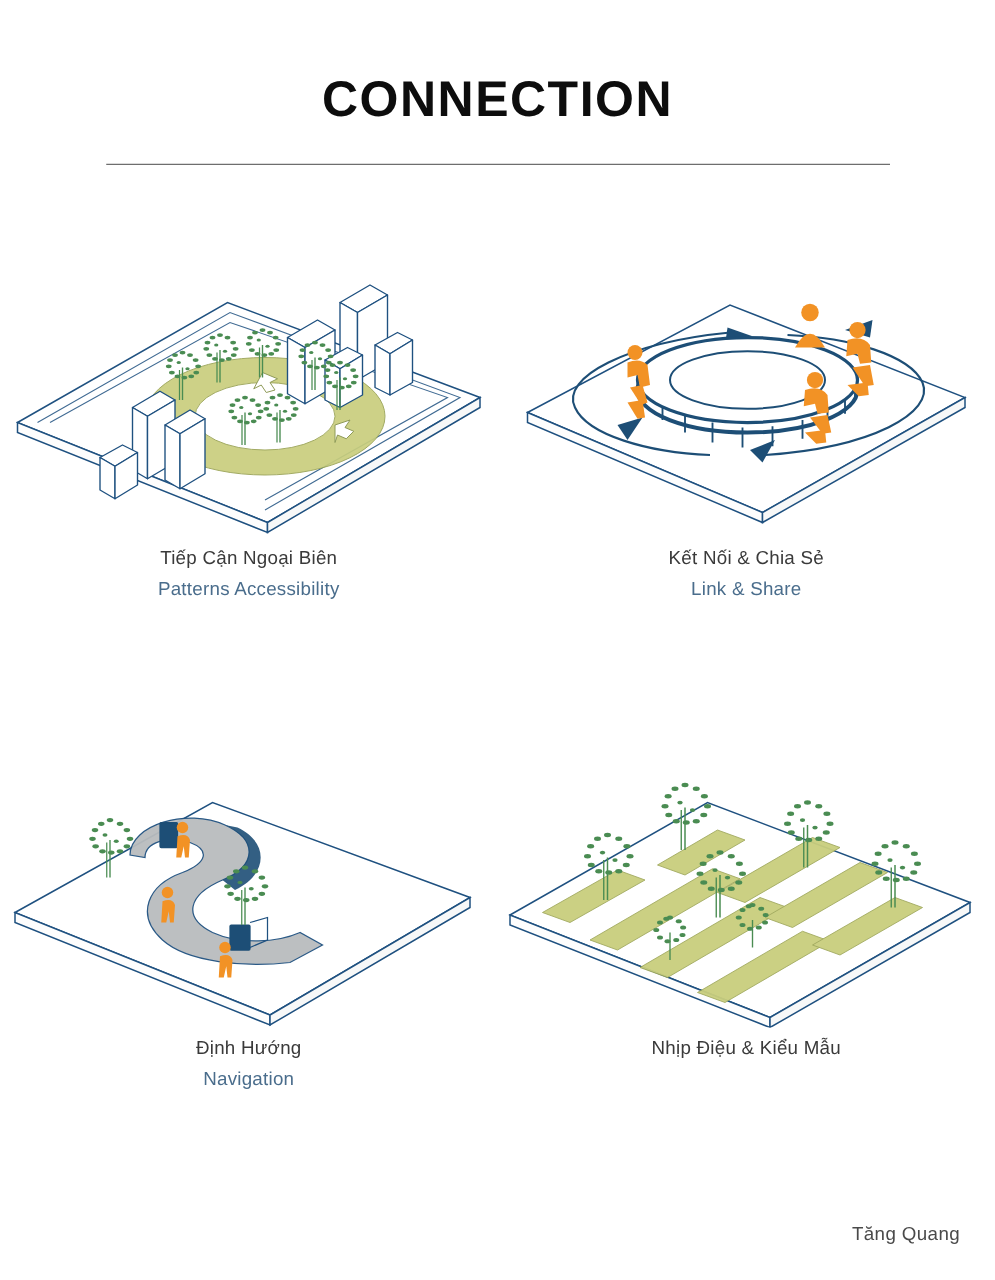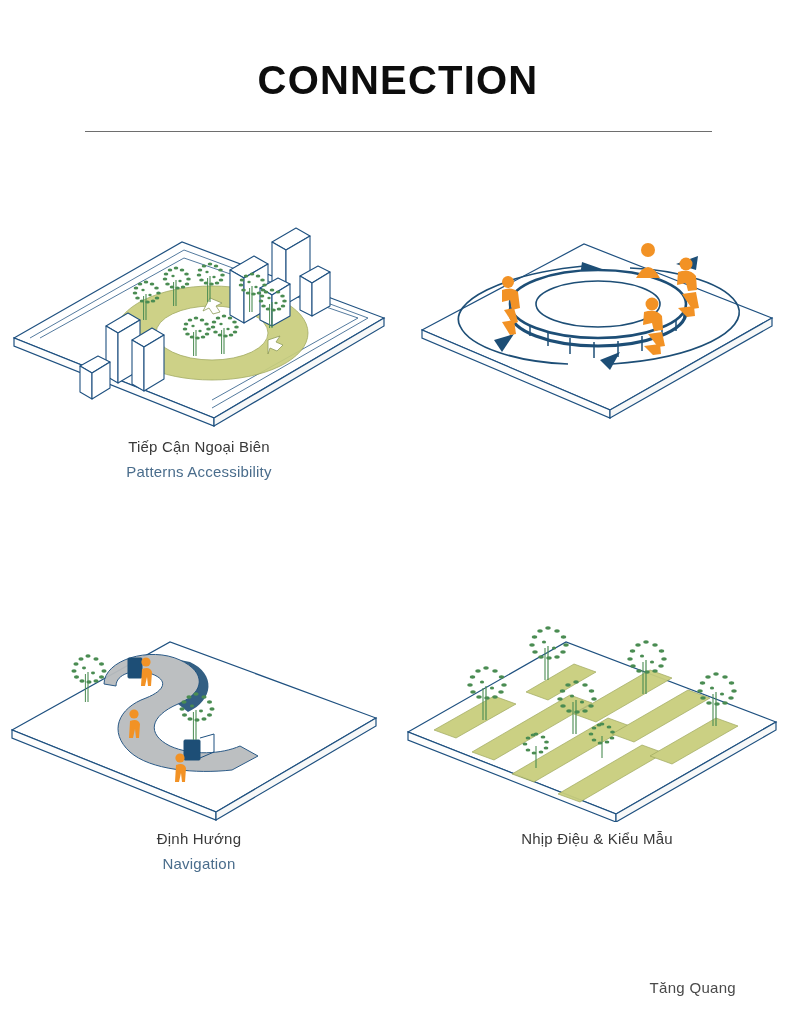--- a/index.html
+++ b/index.html
@@ -31,21 +31,21 @@
   .cap-vn{
     font-size:15px;color:#3a3a3a;line-height:1.5;letter-spacing:.2px;
   }
   .cap-en{
     font-size:15px;color:#4a6d8c;line-height:1.7;letter-spacing:.2px;
   }
   .row2{margin-top:78px;justify-content:center;}
 
   
   .footer{
-    position:absolute;right:60px;bottom:28px;
+    position:absolute;right:28px;bottom:28px;
     font-size:15px;color:#4a4a4a;letter-spacing:.3px;text-align:right;
   }
 </style>
 </head>
 <body>
 
 <div class="page">
 
   <div class="title">CONNECTION</div>
   <div class="rule"></div>
@@ -223,20 +223,22 @@
               <g>
                 <circle cx="254" cy="134" r="6.5"></circle>
                 <path d="M246,142 q12,-4 18,4 l1,14 -9,1 -2,-8 -9,2 Z"></path>
                 <path d="M250,164 l14,-2 3,14 -7,1 Z"></path>
                 <path d="M246,176 l16,-2 1,10 -8,1 Z"></path>
               </g>
             </g>
           </svg>
         </div>
         <div class="caption">
+          <div class="cap-vn">Kết Nối &amp; Chia Sẻ</div>
+          <div class="cap-en">Link &amp; Share</div>
         </div>
       </div>
     </div>
 
     <div class="row row2">
 
       <div class="cell">
         <div class="fig">
           <svg viewBox="0 0 398 260" xmlns="http://www.w3.org/2000/svg">
             <defs>

